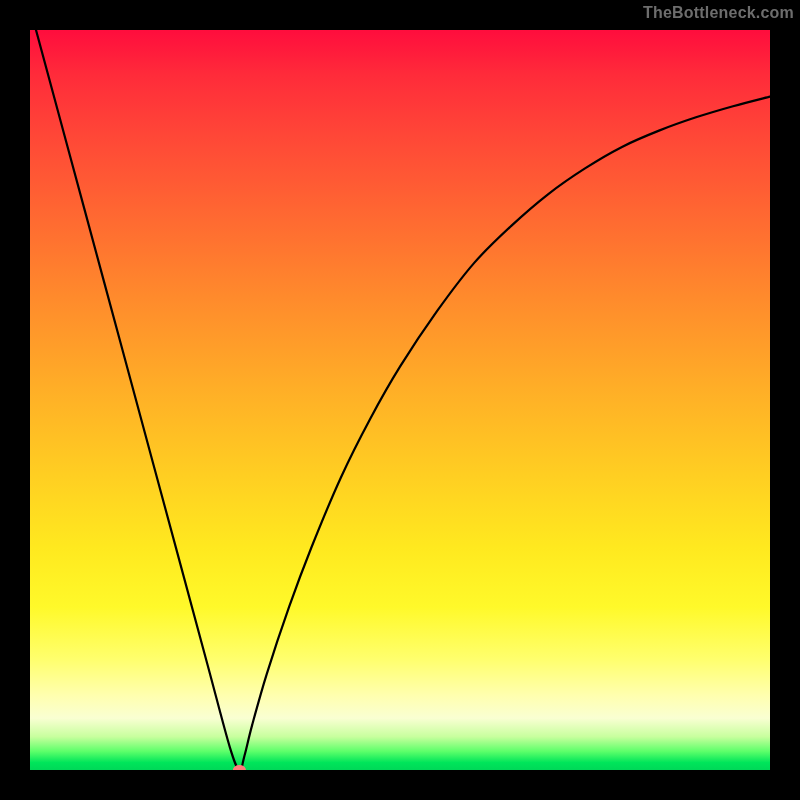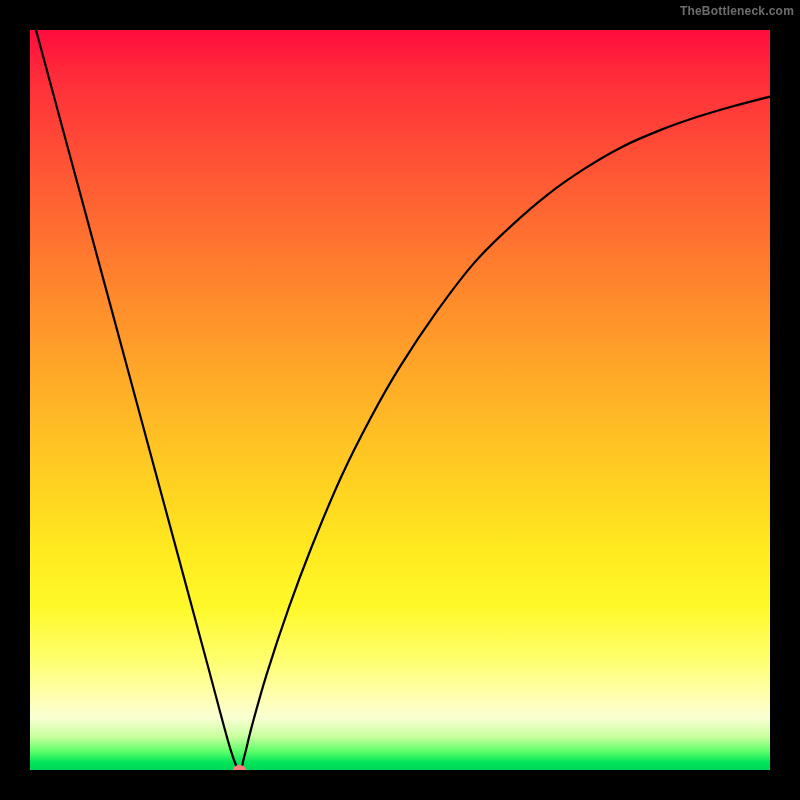--- a/index.html
+++ b/index.html
@@ -43,21 +43,21 @@
       #c8ff9e 95.5%,
       #5cff6a 97.5%,
       #00e55a 99%,
       #00d858 100%
     );
   }
   .watermark {
     position: absolute;
     top: 4px;
     right: 6px;
-    font-size: 12px;
+    font-size: 16px;
     font-weight: 600;
     color: #6d6d6d;
     letter-spacing: 0.2px;
   }
   svg.overlay {
     position: absolute;
     top: 0;
     left: 0;
   }
 </style>

